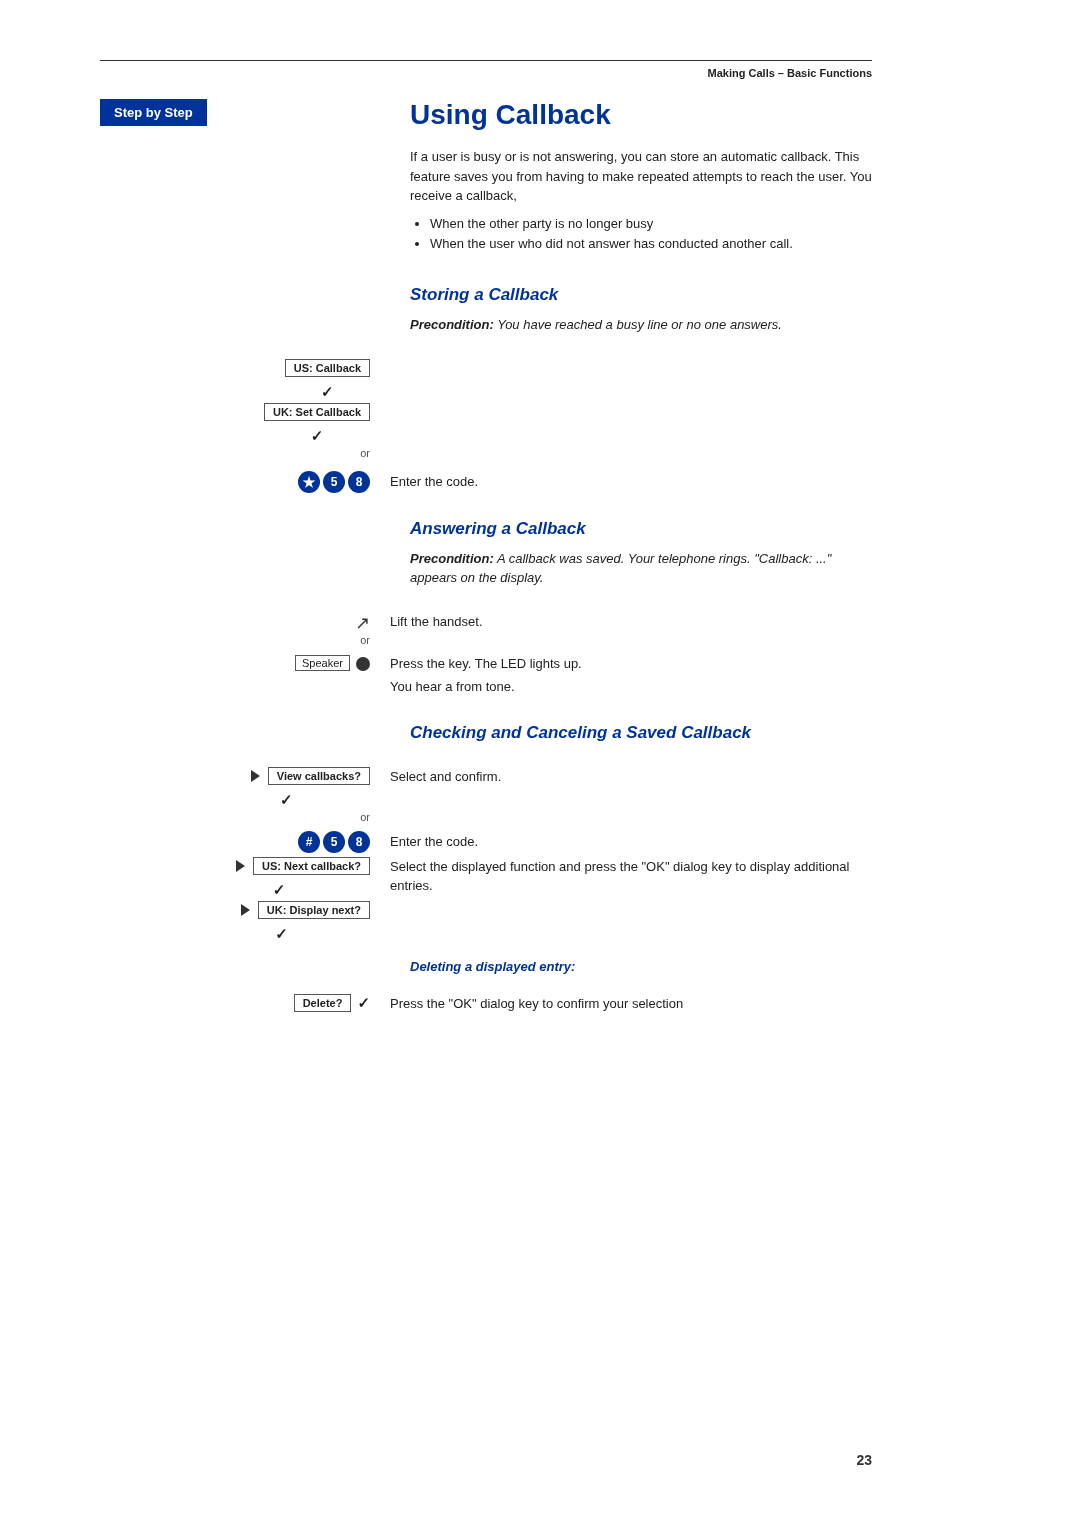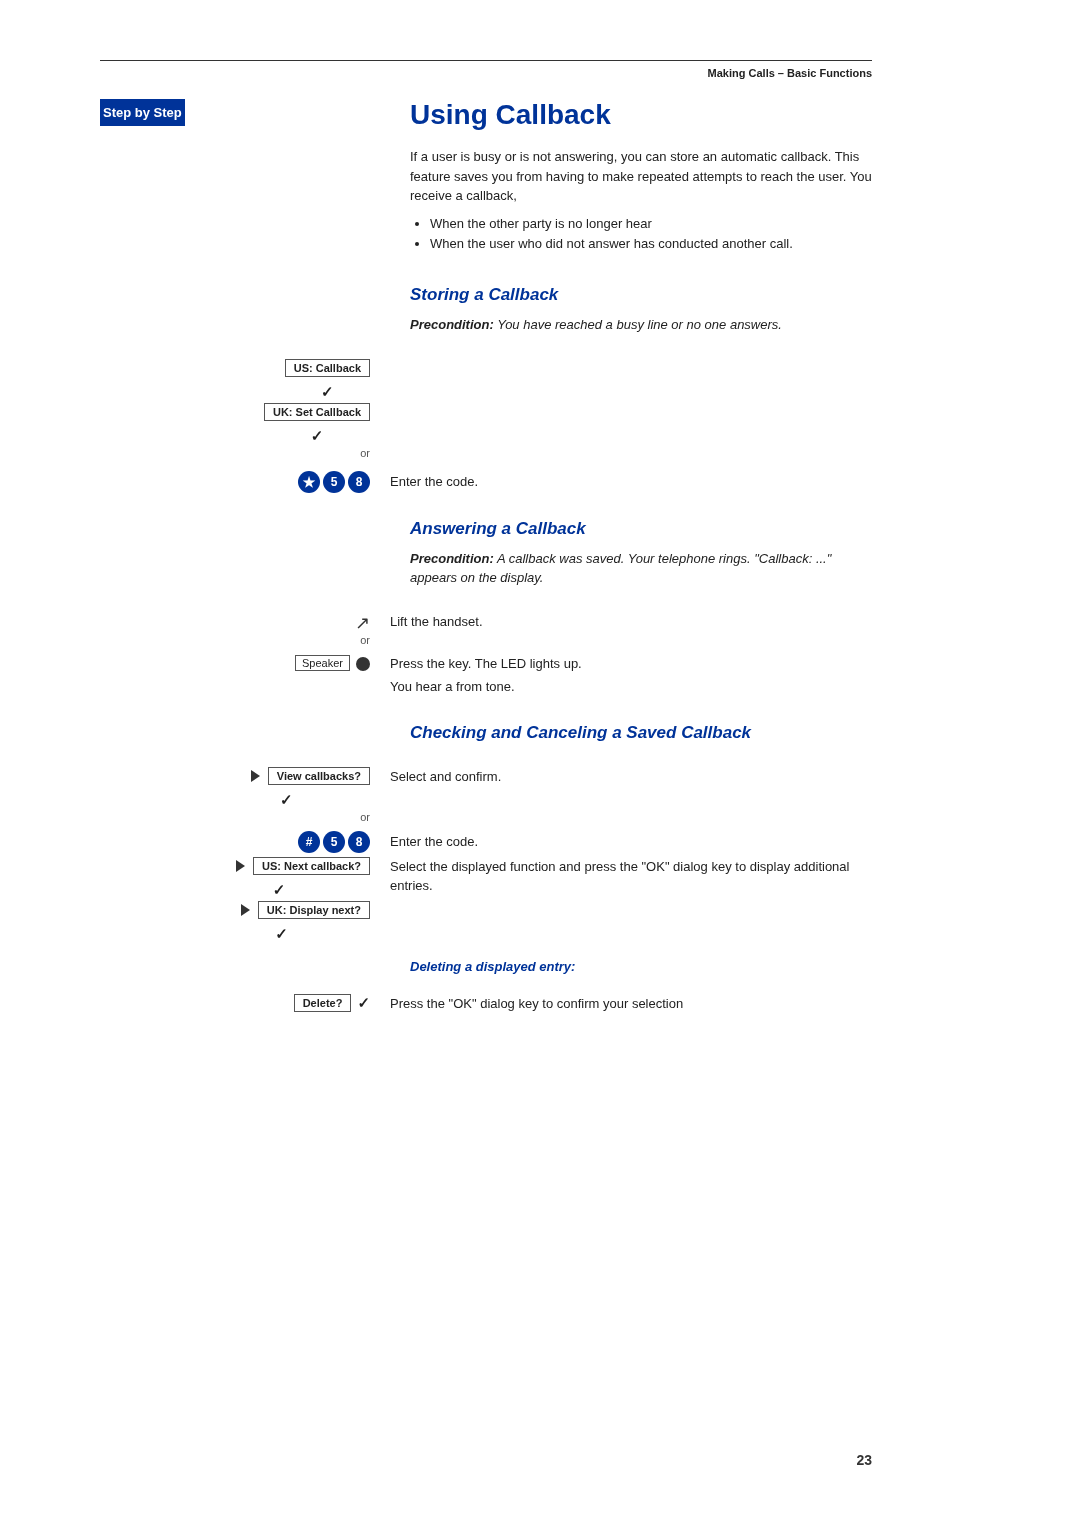--- a/index.html
+++ b/index.html
@@ -50,21 +50,21 @@
       width: 280px;
       flex-shrink: 0;
       padding-top: 0;
     }
 
     .step-by-step-badge {
       background-color: #003399;
       color: #ffffff;
       font-size: 13px;
       font-weight: bold;
-      padding: 6px 3px;
+      padding: 6px 14px;
       display: inline-block;
       margin-bottom: 20px;
     }
 
     
     .right-col {
       flex: 1;
       padding-left: 30px;
     }
 
@@ -253,21 +253,21 @@
 
     <div class="left-col">
       <div class="step-by-step-badge">Step by Step</div>
     </div>
 
     <div class="right-col">
       <h1 class="page-title">Using Callback</h1>
 
       <p class="intro-text">If a user is busy or is not answering, you can store an automatic callback. This feature saves you from having to make repeated attempts to reach the user. You receive a callback,</p>
       <ul class="bullet-list">
-        <li>When the other party is no longer hear</li>
+        <li>When the other party is no longer busy</li>
         <li>When the user who did not answer has conducted another call.</li>
       </ul>
     </div>
   </div>
 
   <div class="main-layout section-gap">
     <div class="left-col"></div>
     <div class="right-col">
       <h2 class="section-title">Storing a Callback</h2>
       <p class="precondition-text">

